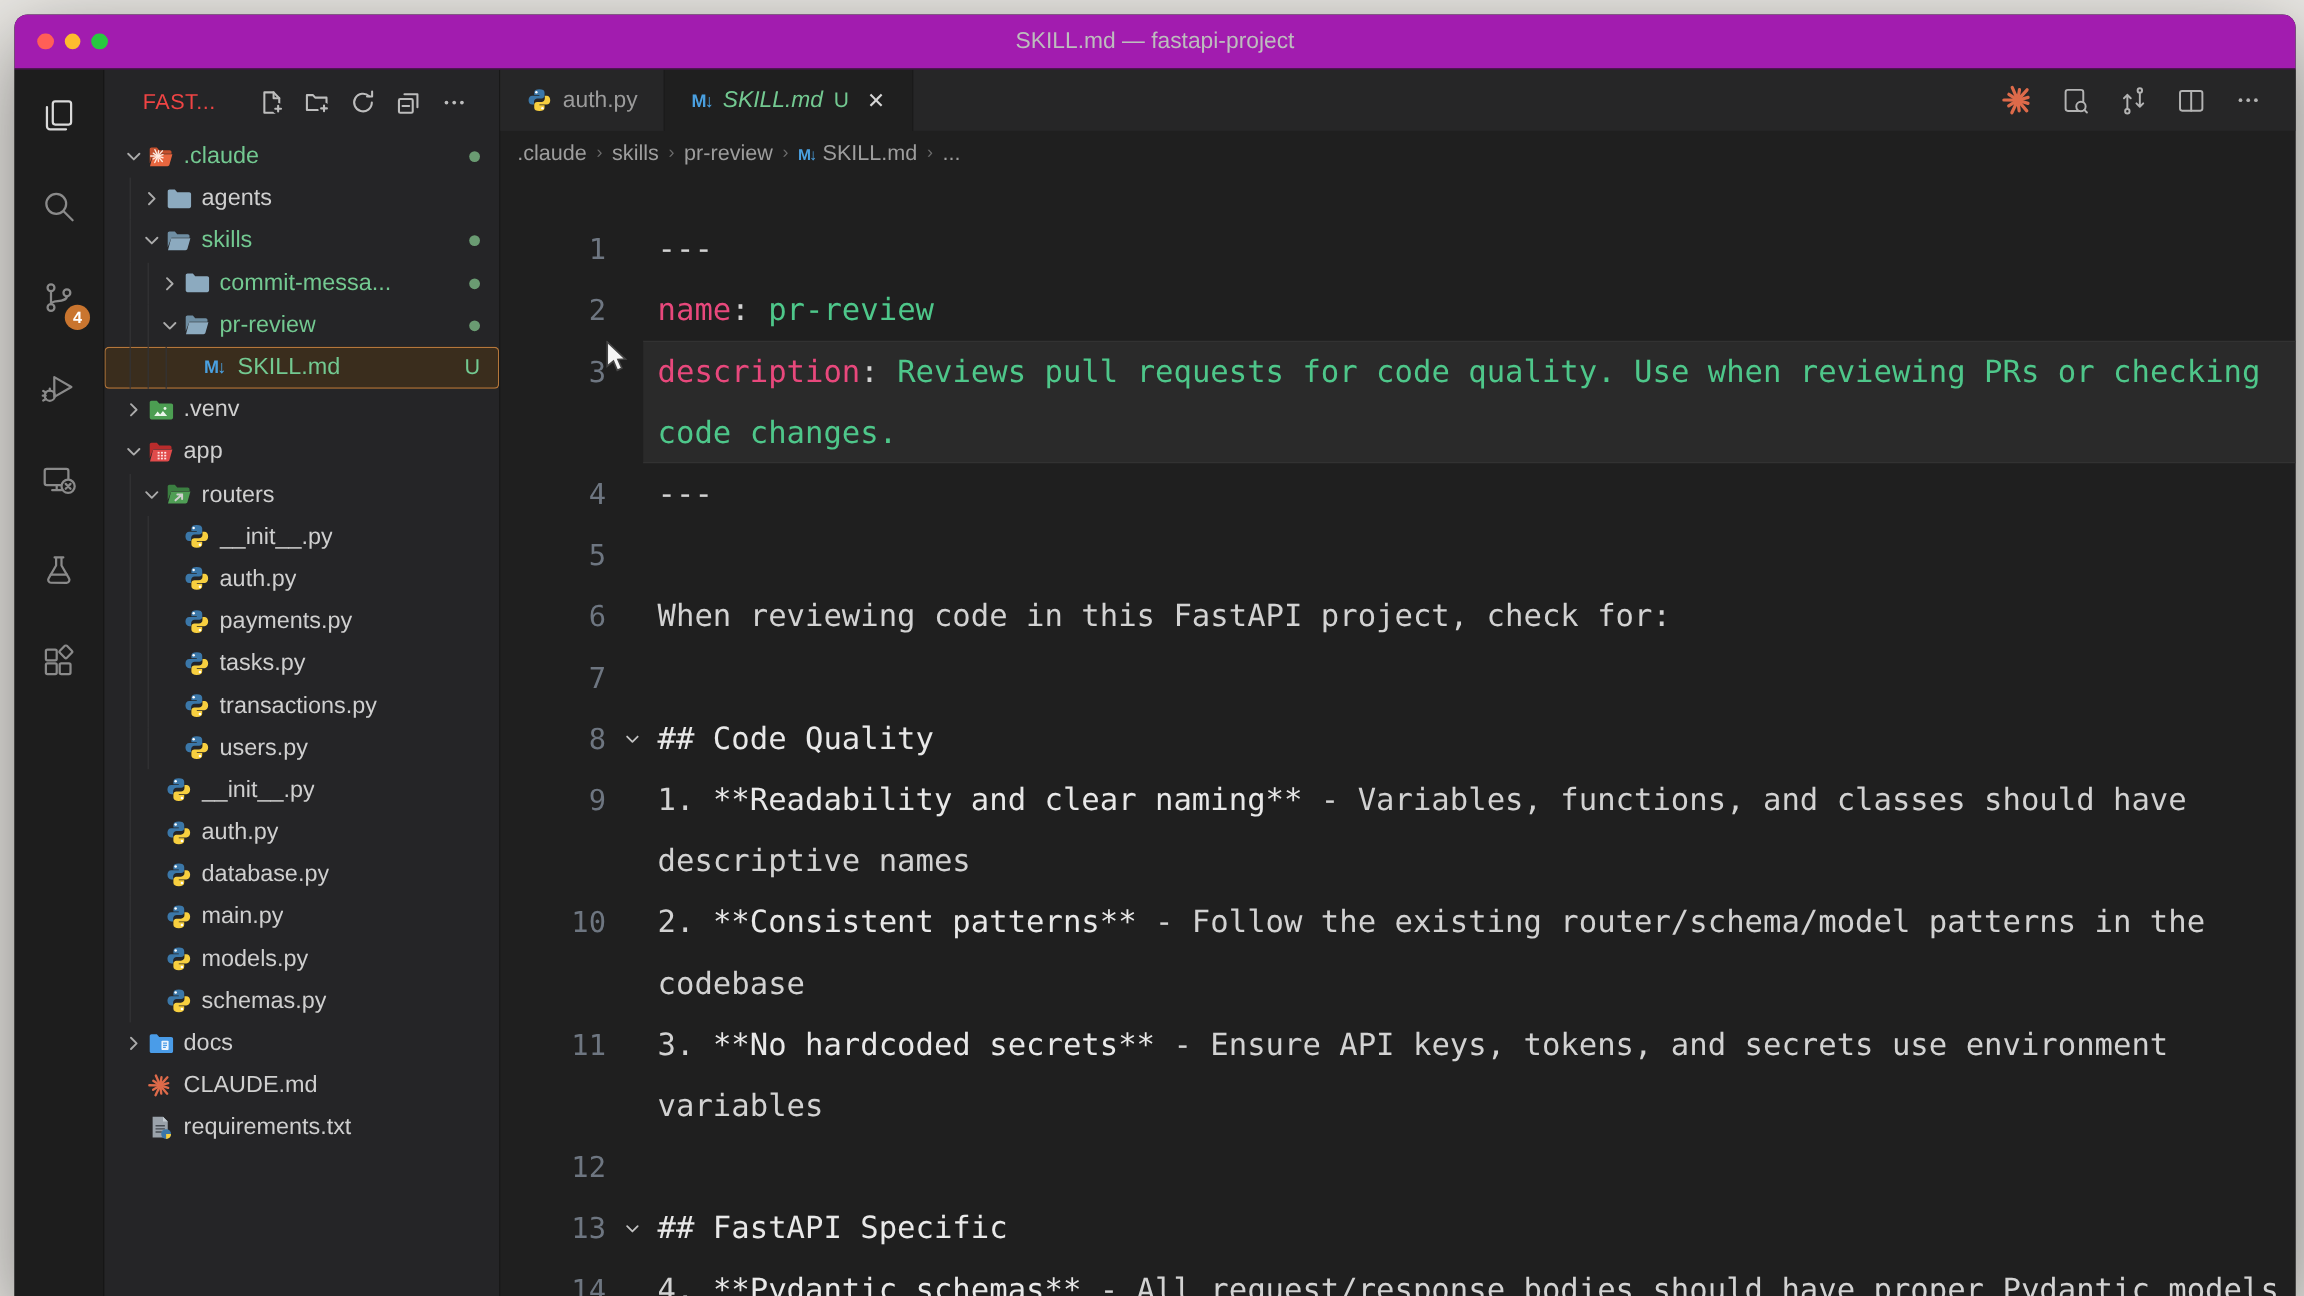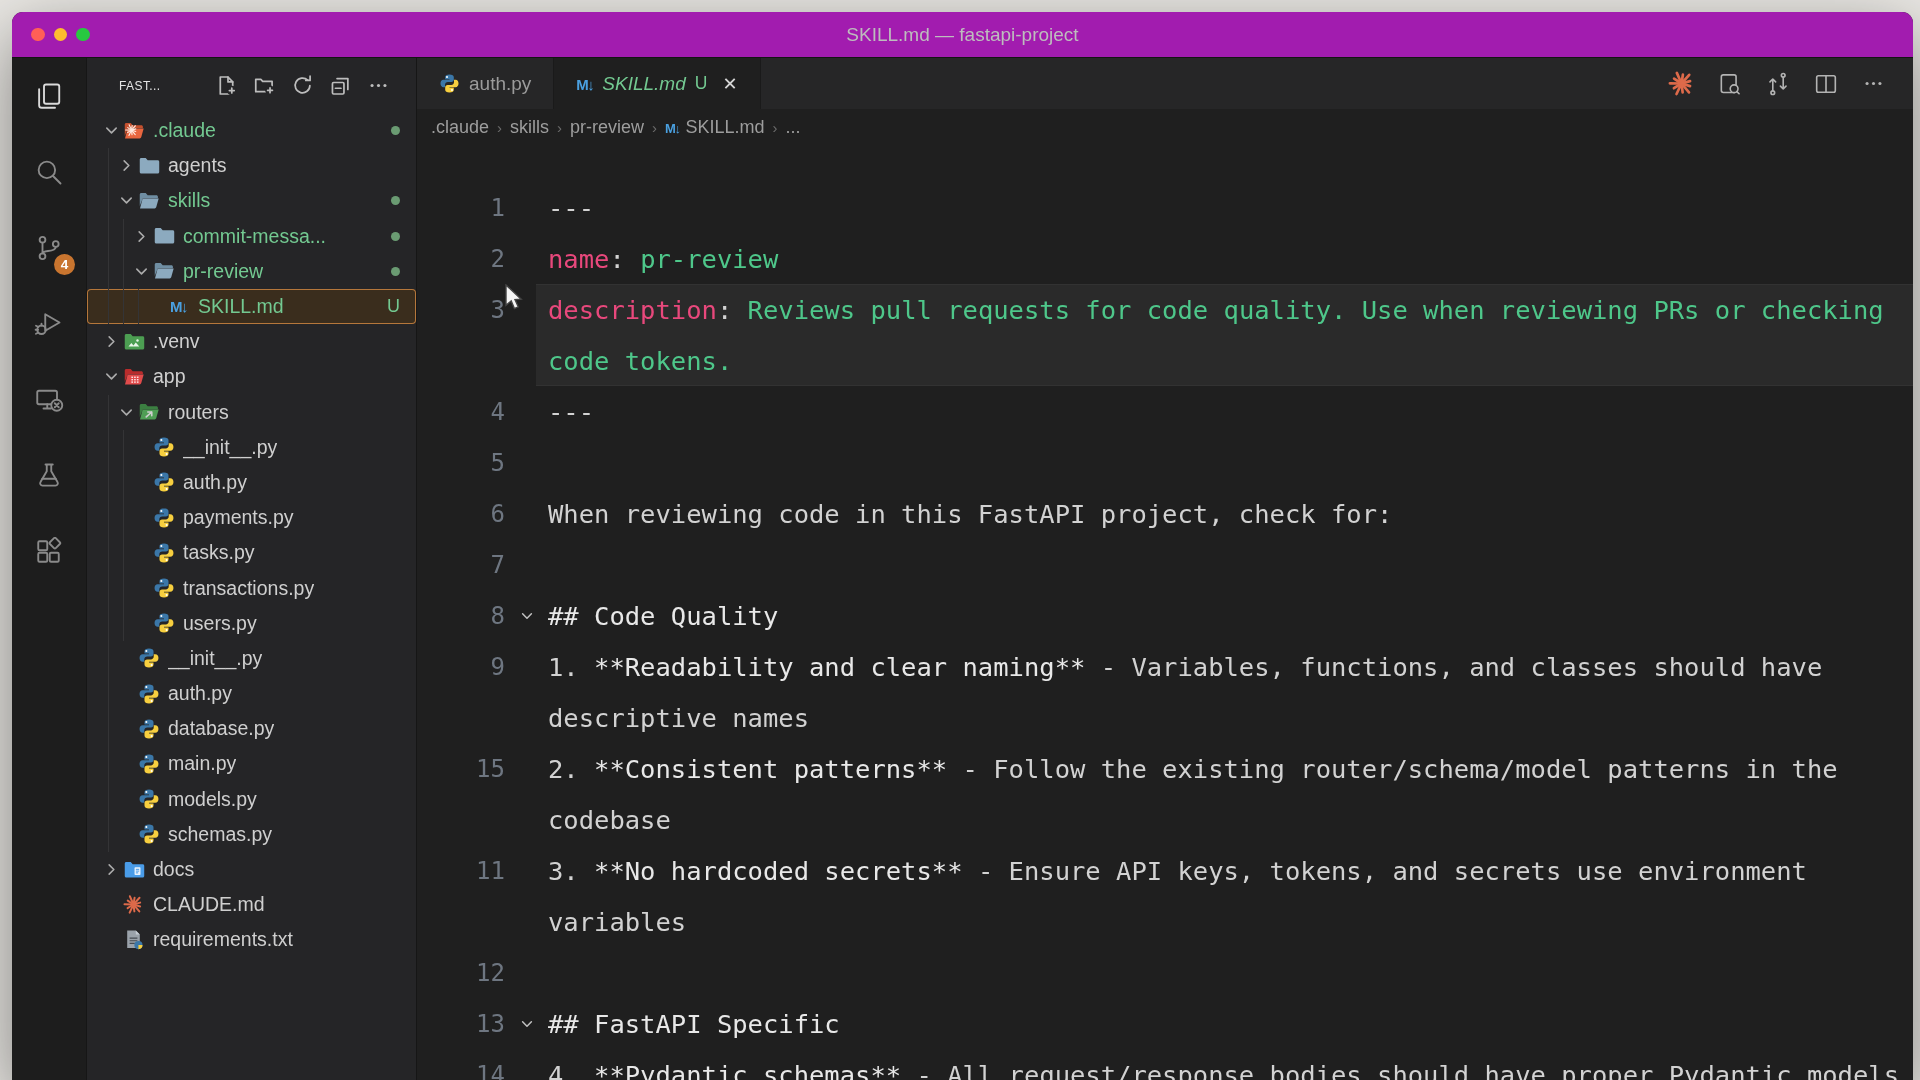--- a/index.html
+++ b/index.html
@@ -20,21 +20,21 @@
           display:flex;flex-direction:column;align-items:center}
   .actitem{width:74px;height:76px;display:flex;align-items:center;justify-content:center;
            color:#8a8a8a;position:relative}
   .actitem.active{color:#dadada}
   .actbadge{position:absolute;right:11px;bottom:11px;background:#c9752f;color:#fff;
             font-size:13.5px;font-weight:bold;min-width:21px;height:21px;border-radius:11px;
             display:flex;align-items:center;justify-content:center}
   
   .sidebar{width:329px;flex:none;background:#252527;display:flex;flex-direction:column;border-right:1px solid #161616}
   .sidehead{height:55px;flex:none;display:flex;align-items:center;padding:0 26px 0 32px}
-  .sidehead-title{font-size:12px;letter-spacing:.4px;color:#e5e5e5;white-space:nowrap}
+  .sidehead-title{font-size:18px;letter-spacing:.4px;color:#ef4444;white-space:nowrap}
   .sidehead-actions{margin-left:auto;display:flex;gap:14px;color:#bdbdbd;align-items:center}
   .sidehead-actions .hact{width:24px;height:24px;display:flex;align-items:center;justify-content:center}
   .tree{flex:1;overflow:hidden}
   .trow{height:35.2px;display:flex;align-items:center;padding-left:14px;position:relative;
         color:#cfcfcf;font-size:19.5px}
   .slot{width:15px;flex:none;align-self:stretch;position:relative}
   .slot::before{content:"";position:absolute;left:7px;top:0;bottom:0;width:1px;background:#343436}
   .chev{width:21px;flex:none;display:flex;align-items:center;justify-content:center;color:#ababab}
   .ticon{width:23px;height:23px;flex:none;margin-right:8px;display:flex;align-items:center;justify-content:center}
   .tlabel{white-space:nowrap;overflow:hidden;text-overflow:ellipsis}
@@ -671,21 +671,21 @@
             <span class="ctext"><span class="k">name</span><span>: </span><span class="s">pr-review</span></span>
           </div>
           <div class="crow hl hl-start">
             <span class="cnum">3</span>
             <span class="cfold"></span>
             <span class="ctext"><span class="k">description</span><span>: </span><span class="s">Reviews pull requests for code quality. Use when reviewing PRs or checking</span></span>
           </div>
           <div class="crow hl hl-end">
             <span class="cnum"></span>
             <span class="cfold"></span>
-            <span class="ctext"><span class="s">code tokens.</span></span>
+            <span class="ctext"><span class="s">code changes.</span></span>
           </div>
           <div class="crow">
             <span class="cnum">4</span>
             <span class="cfold"></span>
             <span class="ctext"><span>---</span></span>
           </div>
           <div class="crow">
             <span class="cnum">5</span>
             <span class="cfold"></span>
             <span class="ctext"></span>
@@ -713,21 +713,21 @@
             <span class="cnum">9</span>
             <span class="cfold"></span>
             <span class="ctext"><span>1. </span><span class="b">**Readability and clear naming**</span><span> - Variables, functions, and classes should have</span></span>
           </div>
           <div class="crow">
             <span class="cnum"></span>
             <span class="cfold"></span>
             <span class="ctext"><span>descriptive names</span></span>
           </div>
           <div class="crow">
-            <span class="cnum">15</span>
+            <span class="cnum">10</span>
             <span class="cfold"></span>
             <span class="ctext"><span>2. </span><span class="b">**Consistent patterns**</span><span> - Follow the existing router/schema/model patterns in the</span></span>
           </div>
           <div class="crow">
             <span class="cnum"></span>
             <span class="cfold"></span>
             <span class="ctext"><span>codebase</span></span>
           </div>
           <div class="crow">
             <span class="cnum">11</span>

